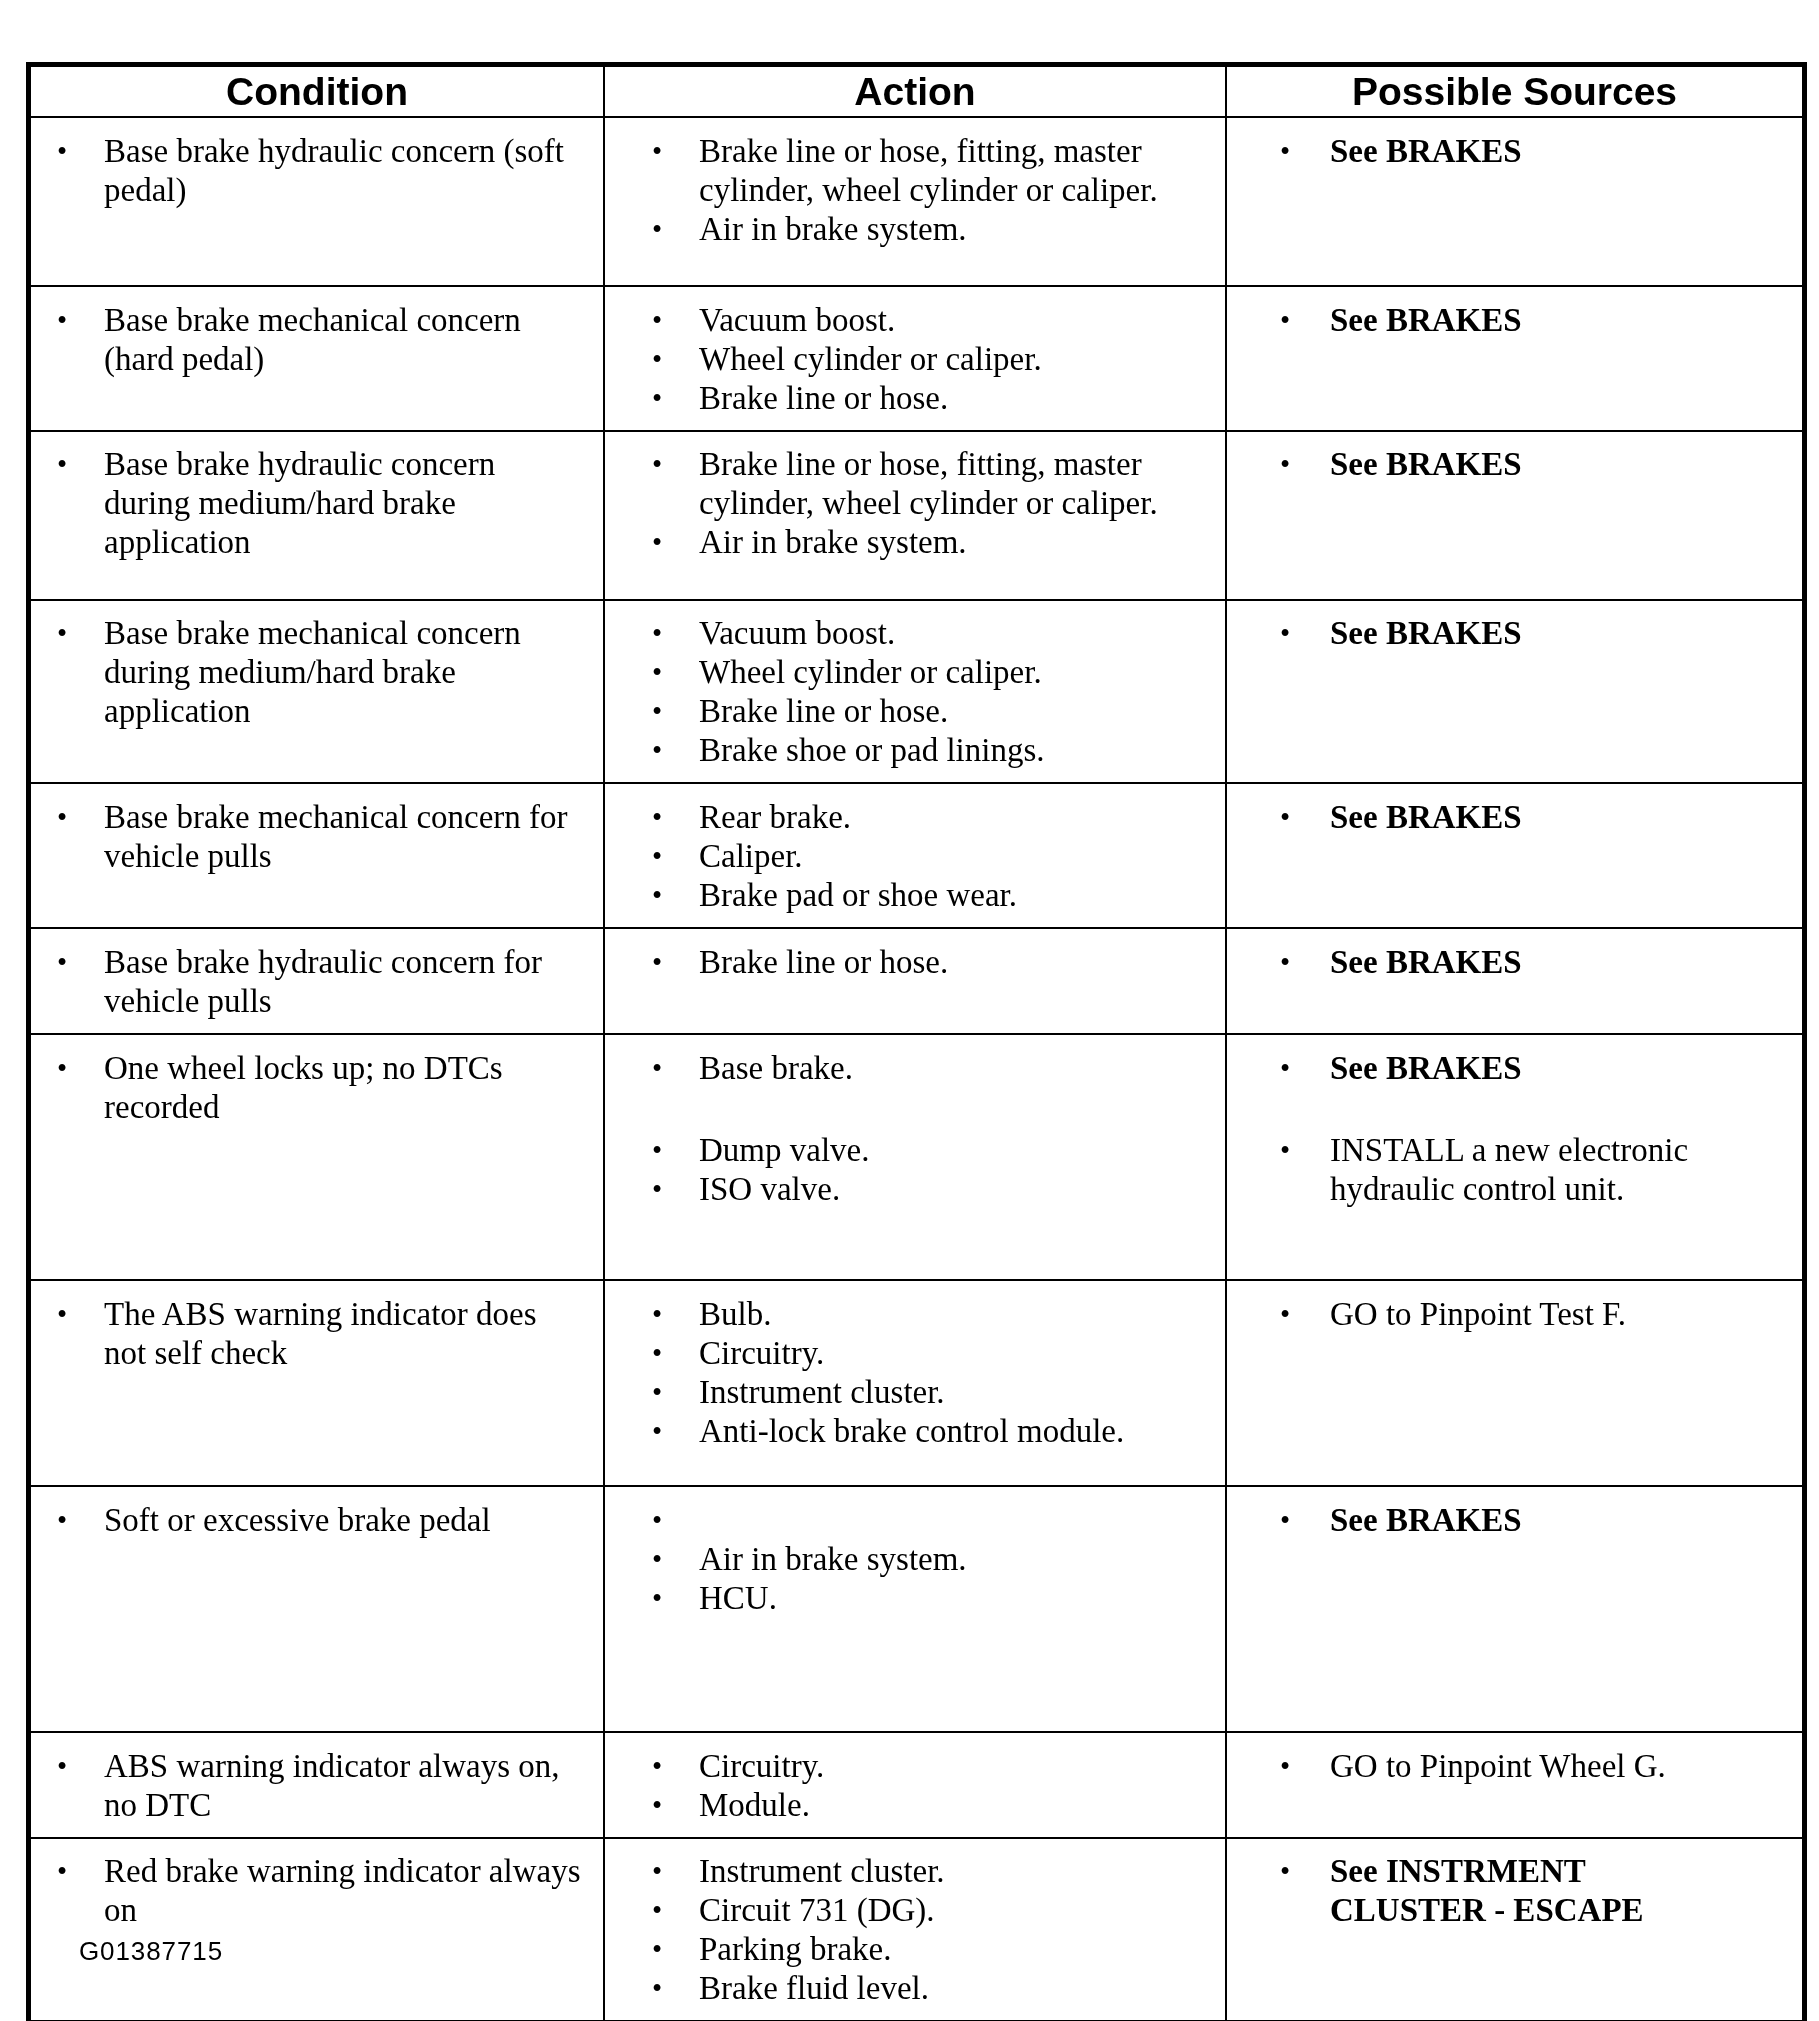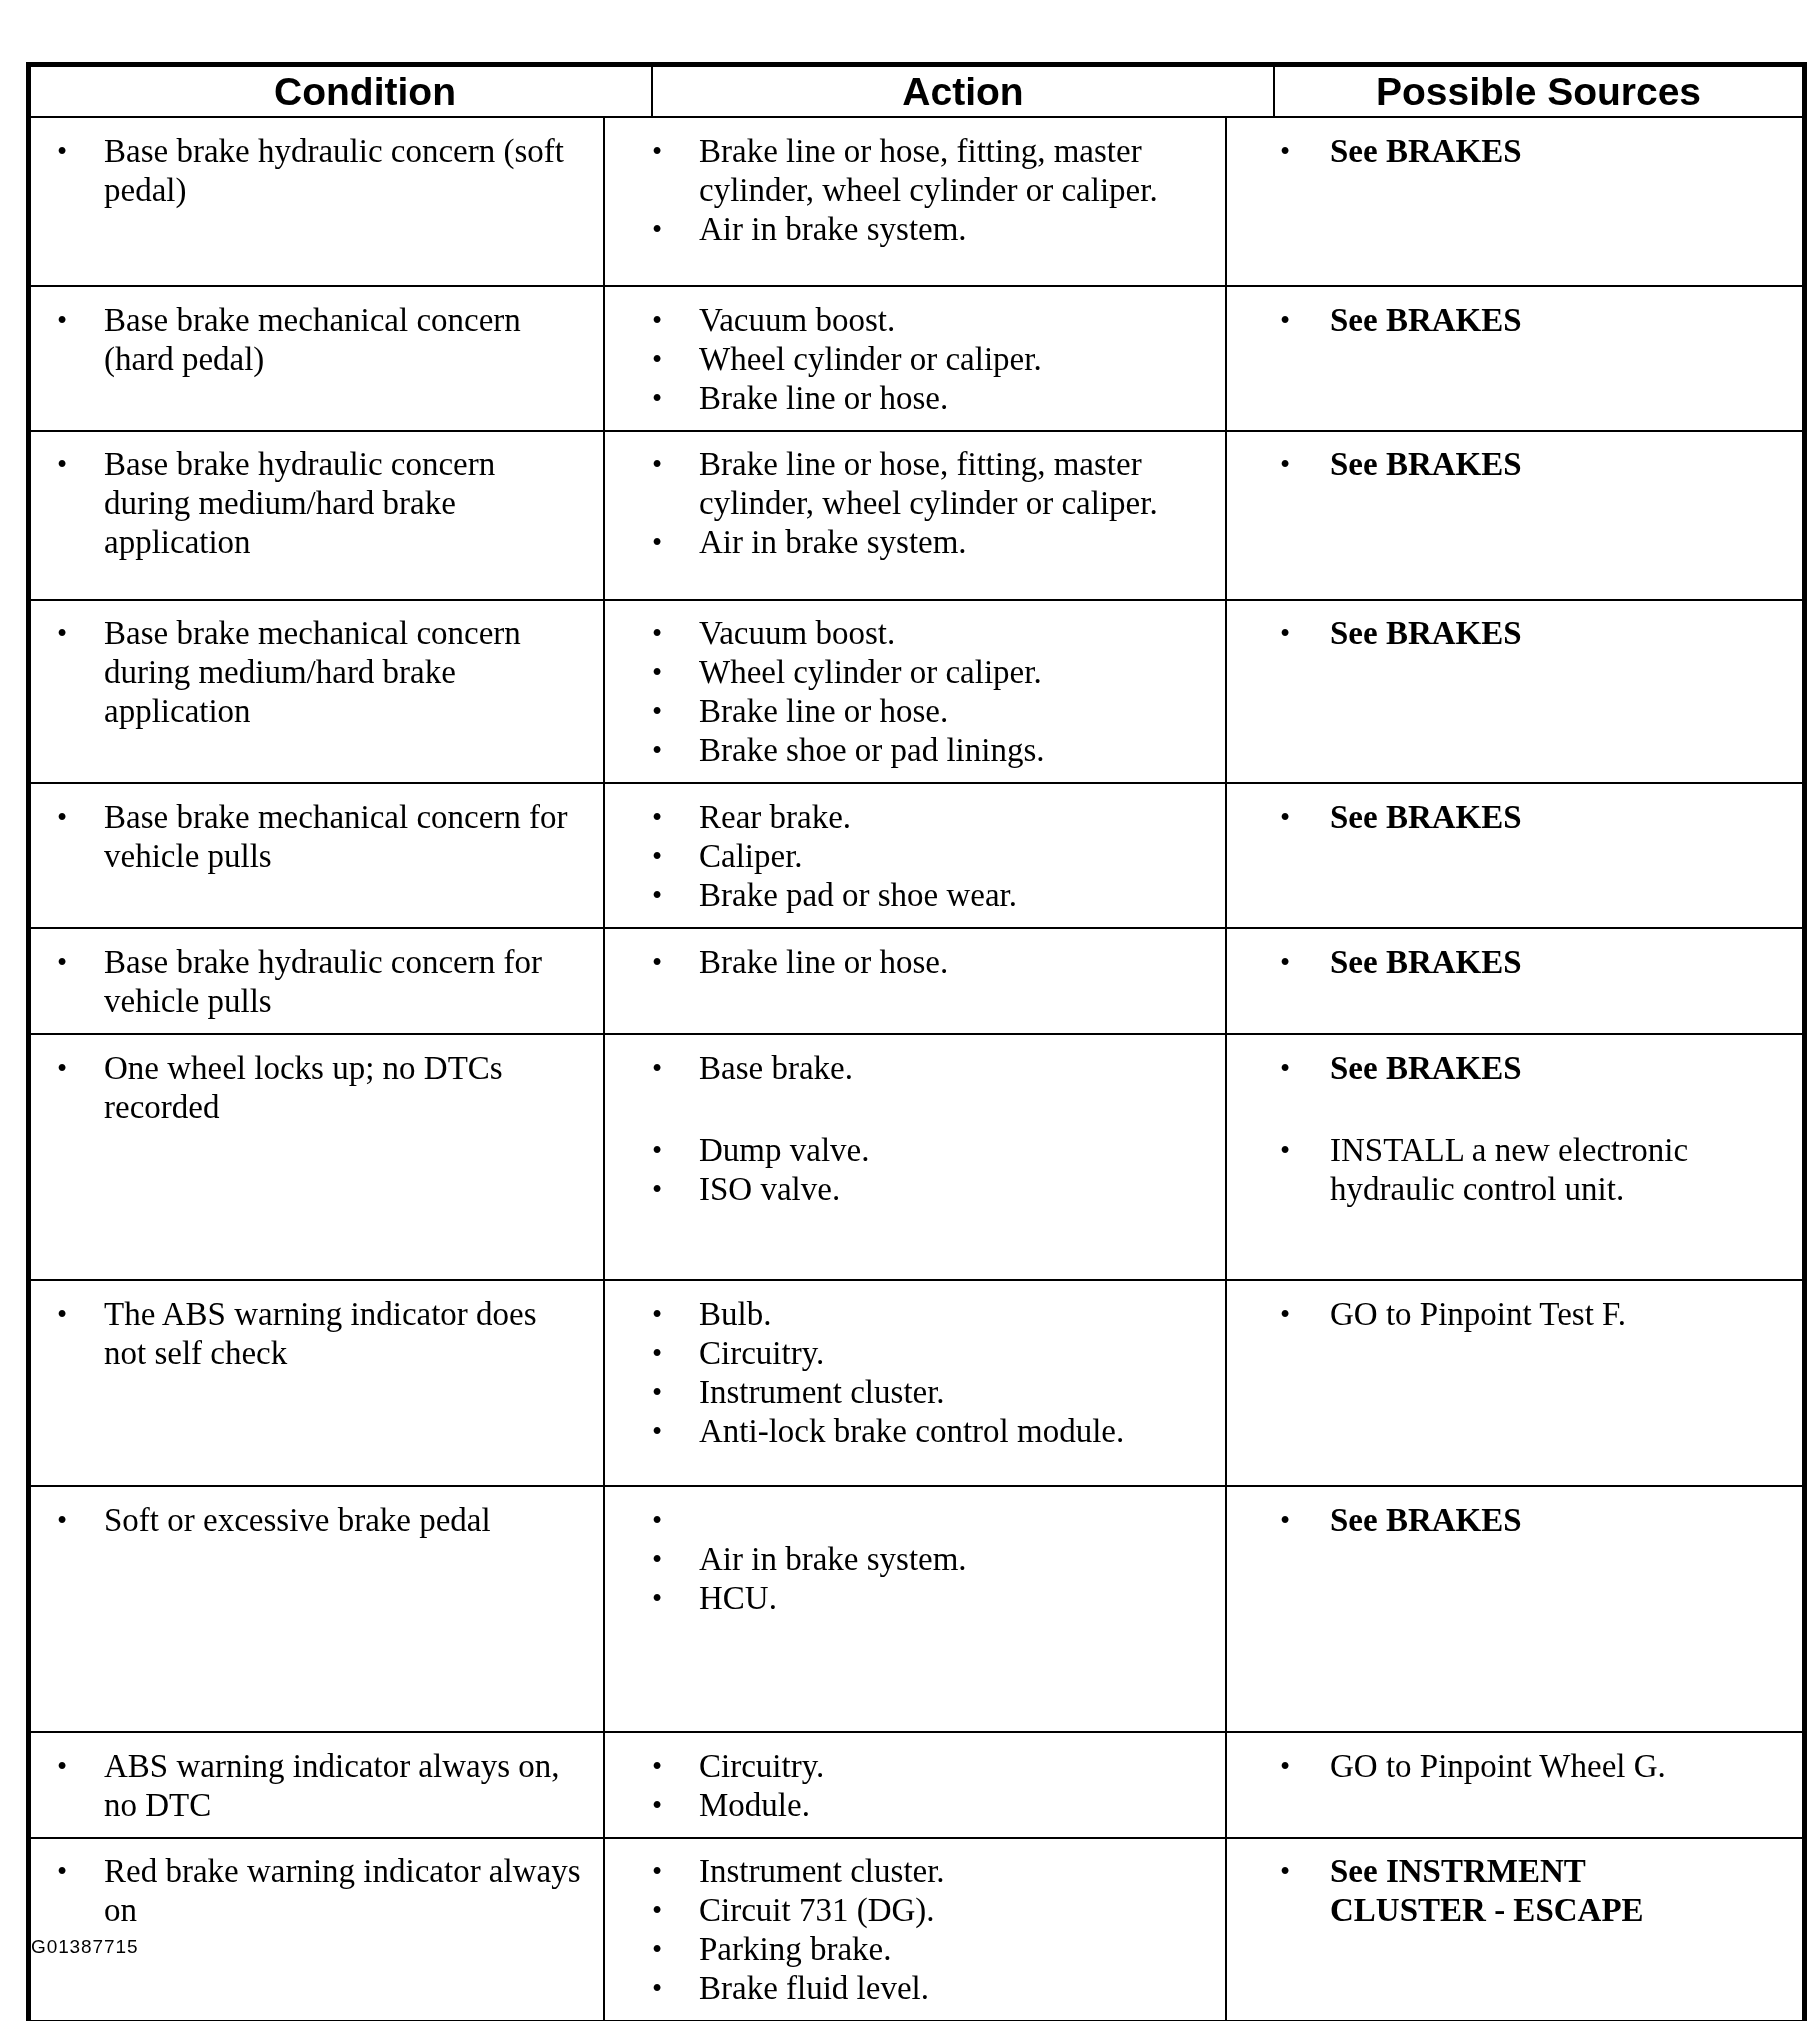--- a/index.html
+++ b/index.html
@@ -25,21 +25,20 @@
     border: 5.1px solid #000;
     background: #fff;
   }
   .hrow, .row {
     display: grid;
     grid-template-columns: 572px 622px 1fr;
   }
   .hrow {
     min-height: 46px;
     align-items: center;
-    padding-left: 48px;
   }
   .row {
     border-top: 2.6px solid #000;
   }
   .cell, .hcell {
     box-sizing: border-box;
     border-left: 2.6px solid #000;
     min-width: 0;
   }
   .cell:first-child, .hcell:first-child {
@@ -77,22 +76,23 @@
     font-weight: bold;
   }
   .item.gap {
     margin-top: 43px;
   }
   .footer {
     position: absolute;
     left: 31px;
     top: 1936px;
     font-family: "Liberation Sans", sans-serif;
-    font-size: 19px;
+    font-size: 26px;
     letter-spacing: 0.9px;
+    padding-left: 48px;
   }
 </style>
 </head>
 <body>
 
 <div class="doc">
   <div class="tbl">
     <div class="hrow">
       <div class="hcell">Condition</div>
       <div class="hcell">Action</div>

